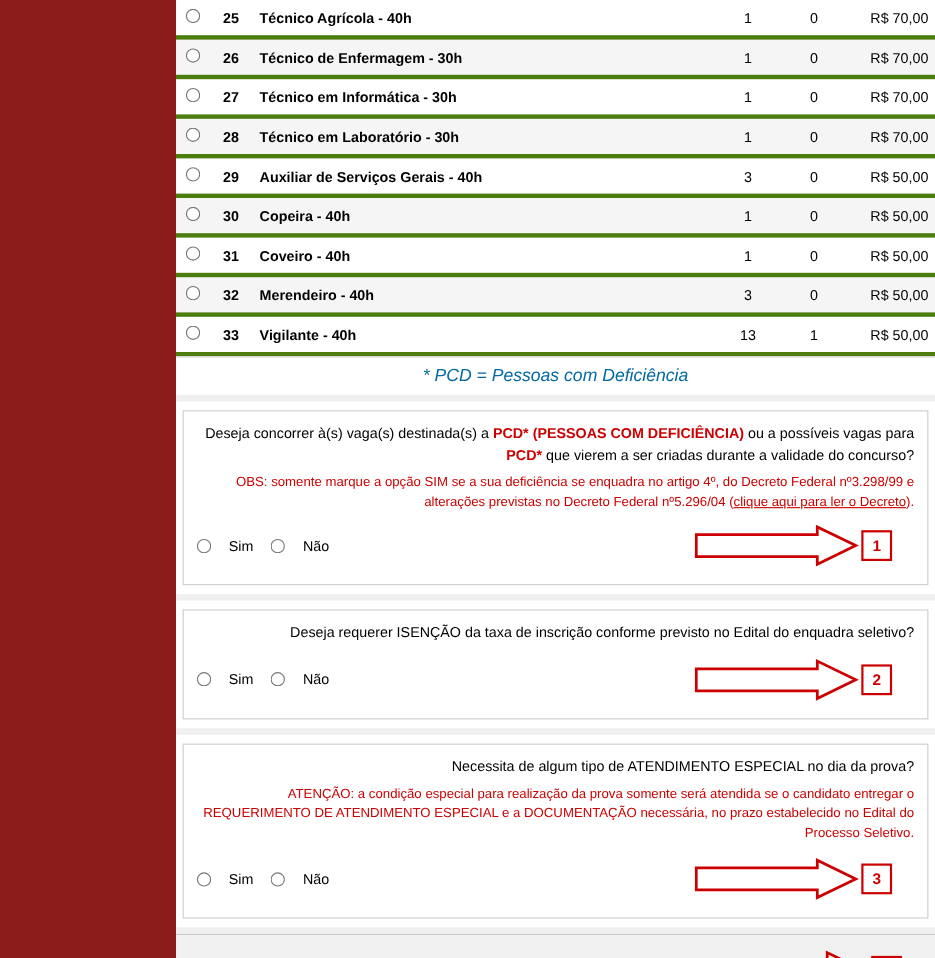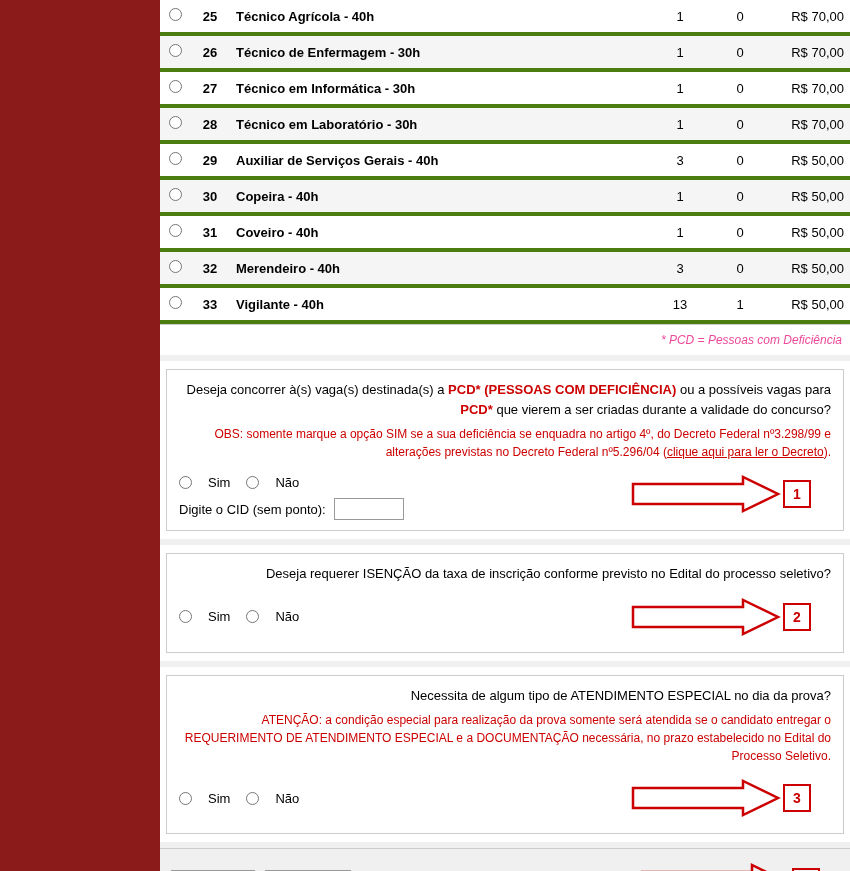--- a/index.html
+++ b/index.html
@@ -39,26 +39,26 @@
       vertical-align: middle;
     }
     td.radio-col { width: 30px; text-align: center; }
     td.num-col { width: 40px; text-align: center; font-weight: bold; }
     td.title-col { font-weight: bold; }
     td.count-col { width: 60px; text-align: center; }
     td.price-col { width: 80px; text-align: right; padding-right: 10px; }
 
     .pcd-note {
       background: #fff;
-      text-align: right;
+      text-align: center;
       padding: 8px;
       border-top: 1px solid #ccc;
       font-style: italic;
-      color: #ec4899;
-      font-size: 12px;
+      color: #0369a1;
+      font-size: 16px;
     }
 
     .section-box {
       border: 1px solid #ccc;
       margin: 8px 6px;
       padding: 10px 12px;
       background: #fff;
     }
     .section-box p {
       margin-bottom: 6px;
@@ -268,41 +268,37 @@
             <div class="radio-row">
               <label class="radio-label">
                 <input type="radio" name="pcd" value="sim" style="">
                 <span>Sim</span>
               </label>
               <label class="radio-label">
                 <input type="radio" name="pcd" value="nao" style="">
                 <span>Não</span>
               </label>
             </div>
-            <div class="cid-row">
-              <label>Digite o CID (sem ponto):</label>
-              <input type="text" class="cid-input" style="">
-            </div>
           </div>
           <div class="arrow-container">
             <svg width="160" height="50">
               <polygon points="10,15 120,15 120,8 155,25 120,42 120,35 10,35" fill="none" stroke="#cc0000" stroke-width="2.5"></polygon>
             </svg>
             <div class="annotation-number">1</div>
           </div>
         </div>
       </div>
     </div>
 
     <div class="separator"></div>
 
     <div class="section-outer">
       <div class="section-box">
         <p class="section-title">
-          <span>Deseja requerer ISENÇÃO da taxa de inscrição conforme previsto no Edital do processo seletivo?</span>
+          <span>Deseja requerer ISENÇÃO da taxa de inscrição conforme previsto no Edital do enquadra seletivo?</span>
         </p>
         <div style="display:flex; align-items:center; justify-content:space-between; margin-top:8px;">
           <div class="radio-row">
             <label class="radio-label">
               <input type="radio" name="isencao" value="sim" style="">
               <span>Sim</span>
             </label>
             <label class="radio-label">
               <input type="radio" name="isencao" value="nao" style="">
               <span>Não</span>

